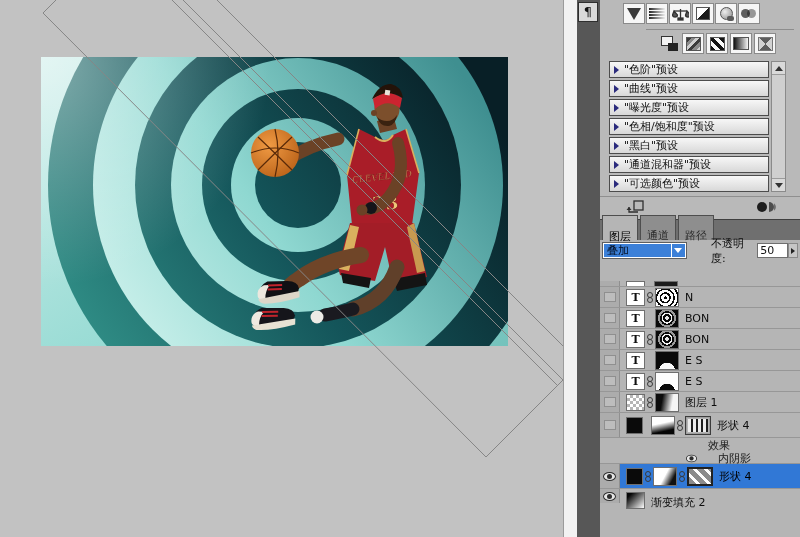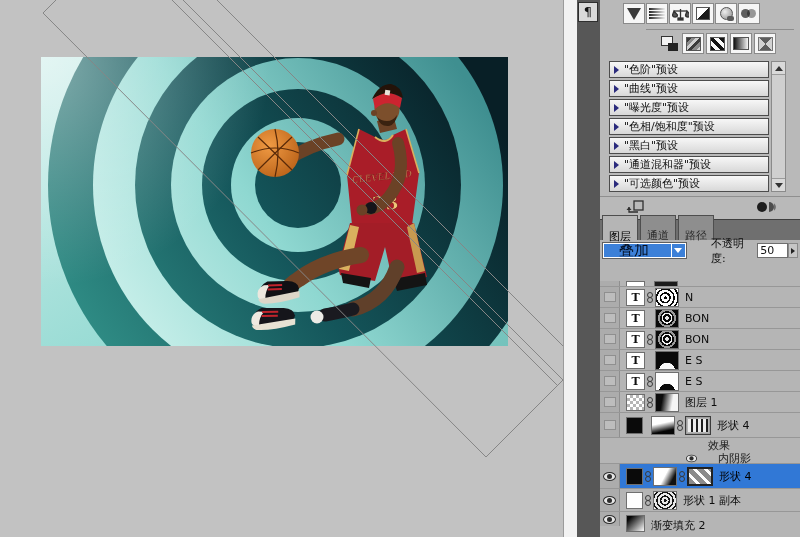--- a/index.html
+++ b/index.html
@@ -62,21 +62,21 @@
   .fi-switch { left:156px; }
 
   
   .layers-panel { position:absolute; left:0; top:219px; width:200px; height:318px; background:#b5b5b5; }
   .tabbar { height:21px; background:#6f6f6f; border-top:1px solid #3f3f3f; display:flex; align-items:flex-end; padding-left:2px; gap:2px; }
   .tab { height:16px; padding:12px 6px; font-size:11px; line-height:15px; border:1px solid #4e4e4e; border-bottom:none; background:#8e8e8e; color:#2c2c2c; }
   .tab.active { background:#b5b5b5; color:#000; height:18px; line-height:17px; }
 
   .blend-row { height:21px; display:flex; align-items:center; padding:0 2px; }
   .blend-select { width:93px; height:17px; border:1px solid #5f5f5f; background:#fff; padding:1px; display:flex; }
-  .blend-value { flex:1; background:#3c80d8; color:#041024; font-size:15px; line-height:13px; padding-left:15px; overflow:hidden; }
+  .blend-value { flex:1; background:#3c80d8; color:#041024; font-size:11px; line-height:13px; padding-left:3px; overflow:hidden; }
   .blend-btn { width:13px; background:#3c80d8; margin-left:1px; display:flex; align-items:center; justify-content:center; }
   .tri-dn-w { width:0; height:0; border-left:4px solid transparent; border-right:4px solid transparent; border-top:5px solid #fff; }
   .fld-label { margin-left:24px; color:#0d0d0d; }
   .fld { height:15px; background:#fff; border:1px solid #6f6f6f; font-size:11px; line-height:13px; padding:0 2px; margin-left:3px; }
   .fld.op { width:33px; }
   .fld.fill { width:37px; }
   .spin { margin-left:auto; width:11px; height:15px; background:#c6c6c6; border:1px solid #8a8a8a; display:flex; align-items:center; justify-content:center; }
   .tri-r-s { width:0; height:0; border-top:3px solid transparent; border-bottom:3px solid transparent; border-left:4px solid #222; }
 
   .lock-row { height:19px; display:flex; align-items:center; padding:0 2px; }
@@ -503,32 +503,20 @@
             </div>
           <div class="mask m-corner"></div>
           <div class="chain">
               <i></i>
               <i></i>
             </div>
           <div class="mask m-stripesd"></div>
           <span class="lname">形状 4</span>
         </div>
 
-        <div class="lrow h24">
-          <div class="eye-cell">
-              <div class="eye"></div>
-            </div>
-          <div class="sq white"></div>
-          <div class="chain">
-              <i></i>
-              <i></i>
-            </div>
-          <div class="mask m-rings"></div>
-          <span class="lname">形状 1 副本</span>
-        </div>
 
         <div class="lrow last">
           <div class="eye-cell">
               <div class="eye"></div>
             </div>
           <div class="sq m-grad2" style="width:19px;height:17px;margin-top:8px"></div>
           <span class="lname" style="margin-top:12px">渐变填充 2</span>
         </div>
       </div>
     </div>

